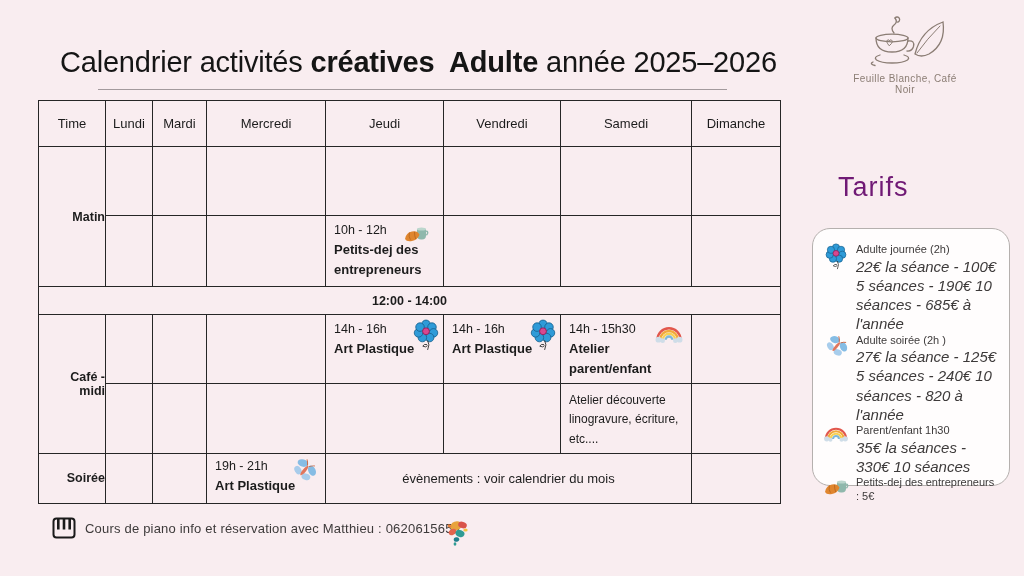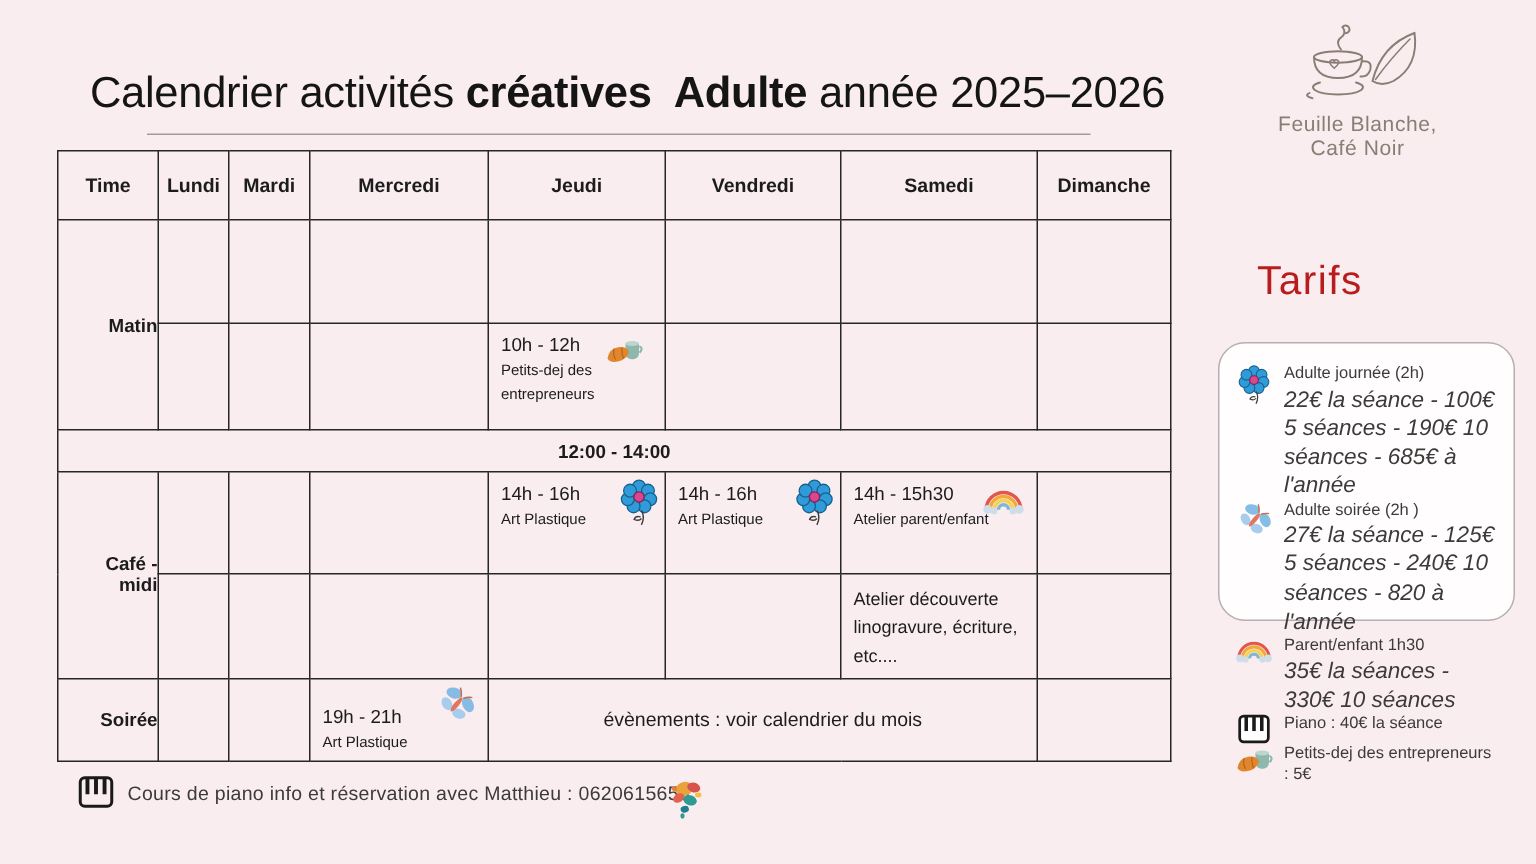--- a/index.html
+++ b/index.html
@@ -18,43 +18,43 @@
     white-space: pre; color: #151515;
   }
   .title .b { font-weight: 700; }
   .title-underline {
     position: absolute; left: 98px; top: 89px;
     width: 629px; height: 1px; background: #a39a9d;
   }
 
   
   .logo { position: absolute; left: 845px; top: 12px; width: 120px; text-align: center; color: #8b7d74; }
-  .logo-caption { font-size: 14px; letter-spacing: 0.4px; margin-top: 1px; }
+  .logo-caption { font-size: 10px; letter-spacing: 0.4px; margin-top: 1px; }
 
   
   .cal-wrap { position: absolute; left: 38px; top: 100px; }
   table { border-collapse: collapse; table-layout: fixed; width: 742px; background: transparent; }
   td, th { border: 1.5px solid #262626; }
-  th { font-weight: 700; font-size: 13px; height: 46px; text-align: center; }
+  th { font-weight: 400; font-size: 13px; height: 46px; text-align: center; }
   td.rowlabel { font-weight: 700; font-size: 12.5px; padding-left: 8px; vertical-align: middle; text-align: right; }
   td.act { position: relative; vertical-align: top; padding: 7px 4px 4px 8px; }
   .tline { font-size: 12.5px; }
-  .aname { font-weight: 400; font-size: 10px; line-height: 1.55; margin-top: 3px; padding-right: 2px; }
+  .aname { font-weight: 700; font-size: 13px; line-height: 1.55; margin-top: 3px; padding-right: 2px; }
   .atext { font-size: 12px; line-height: 1.6; }
   td.band { text-align: center; font-weight: 700; font-size: 12.5px; height: 28px; vertical-align: middle; }
   td.events { text-align: center; vertical-align: middle; font-size: 13px; font-weight: 400; }
   .cicon { position: absolute; }
 
   
   .tarifs-heading {
     position: absolute; left: 838px; top: 172px;
-    font-size: 27px; font-weight: 400; color: #b91c1c; letter-spacing: 1px;
+    font-size: 27px; font-weight: 400; color: #701a75; letter-spacing: 1px;
   }
   .tarifs-card {
-    position: absolute; left: 812px; top: 228px; width: 198px; height: 186px;
+    position: absolute; left: 812px; top: 228px; width: 198px; height: 258px;
     background: #fffdfd; border: 1px solid #b5b0ae; border-radius: 18px;
     padding: 14px 10px 12px 10px;
     display: flex; flex-direction: column; justify-content: space-between;
   }
   .titem { display: flex; gap: 7px; align-items: flex-start; }
   .ticon { flex: 0 0 26px; display: flex; justify-content: center; }
   .ttext { color: #3d3a3a; }
   .ttitle { font-size: 11px; line-height: 1.25; }
   .tdetails { font-size: 15px; line-height: 1.28; font-style: italic; }
 
@@ -215,21 +215,21 @@
     <td class="act">
       <div class="atext">Atelier découverte linogravure, écriture, etc....</div>
     </td>
     <td></td>
   </tr>
 
   <tr style="height:50px">
     <td class="rowlabel">Soirée</td>
     <td></td>
     <td></td>
-    <td class="act" style="padding-top:18px">
+    <td class="act" style="padding-top:5px">
       <div class="tline">19h - 21h</div>
       <svg class="cicon" style="top:3px; right:7px;" width="28" height="28" viewBox="0 0 26 26">
         <g transform="rotate(40 13 13)">
           <ellipse cx="7.5" cy="8" rx="5" ry="3.4" fill="#79b6e2" opacity="0.9" transform="rotate(-25 7.5 8)"></ellipse>
           <ellipse cx="18.5" cy="8" rx="5" ry="3.4" fill="#79b6e2" opacity="0.9" transform="rotate(25 18.5 8)"></ellipse>
           <ellipse cx="8.2" cy="16" rx="4.2" ry="3" fill="#9fc8ea" opacity="0.9" transform="rotate(20 8.2 16)"></ellipse>
           <ellipse cx="17.8" cy="16" rx="4.2" ry="3" fill="#9fc8ea" opacity="0.9" transform="rotate(-20 17.8 16)"></ellipse>
           <ellipse cx="13" cy="12.5" rx="1.5" ry="5.6" fill="#e0765d"></ellipse>
           <path d="M12.2 7 q-2 -3 -4 -4 M13.8 7 q2 -3 4 -4" stroke="#c96a48" stroke-width="0.9" fill="none"></path>
         </g>
@@ -302,33 +302,20 @@
             <circle cx="20" cy="16.8" r="2.2"></circle>
         </g>
       </svg>
     </span>
     <div class="ttext">
       <div class="ttitle">Parent/enfant 1h30</div>
       <div class="tdetails">35€ la séances - 330€ 10 séances</div>
     </div>
   </div>
 
-  <div class="titem">
-    <span class="ticon">
-      <svg width="22" height="20" viewBox="0 0 24 22">
-        <rect x="1.5" y="1.5" width="21" height="19" rx="3" fill="#ffffff" stroke="#1a1a1a" stroke-width="2"></rect>
-        <rect x="5" y="1.5" width="2.6" height="11" fill="#1a1a1a"></rect>
-        <rect x="10.7" y="1.5" width="2.6" height="11" fill="#1a1a1a"></rect>
-        <rect x="16.4" y="1.5" width="2.6" height="11" fill="#1a1a1a"></rect>
-      </svg>
-    </span>
-    <div class="ttext">
-      <div class="ttitle">Piano : 40€ la séance</div>
-    </div>
-  </div>
 
   <div class="titem">
     <span class="ticon">
       <svg width="26" height="22" viewBox="0 0 26 22">
         <path d="M14 6 h9 v6.5 a4 4 0 0 1 -4 4 h-1 a4 4 0 0 1 -4 -4 z" fill="#8fb8ac"></path>
         <ellipse cx="18.5" cy="6" rx="4.6" ry="1.6" fill="#bcd6cd"></ellipse>
         <path d="M23.2 8 q3 1 0.2 4.2" stroke="#8fb8ac" stroke-width="1.4" fill="none"></path>
         <path d="M2 16 q1 -6.5 7 -7.5 q5.5 -1 7.5 3.2 q-2 5.3 -7.5 6.3 q-5.5 1 -7 -2 z" fill="#e0862f"></path>
         <path d="M6.4 9.5 q-1 4 1 7.2 M11.5 8.8 q0 4.2 1.2 7.4" stroke="#b5641c" stroke-width="0.8" fill="none"></path>
       </svg>

